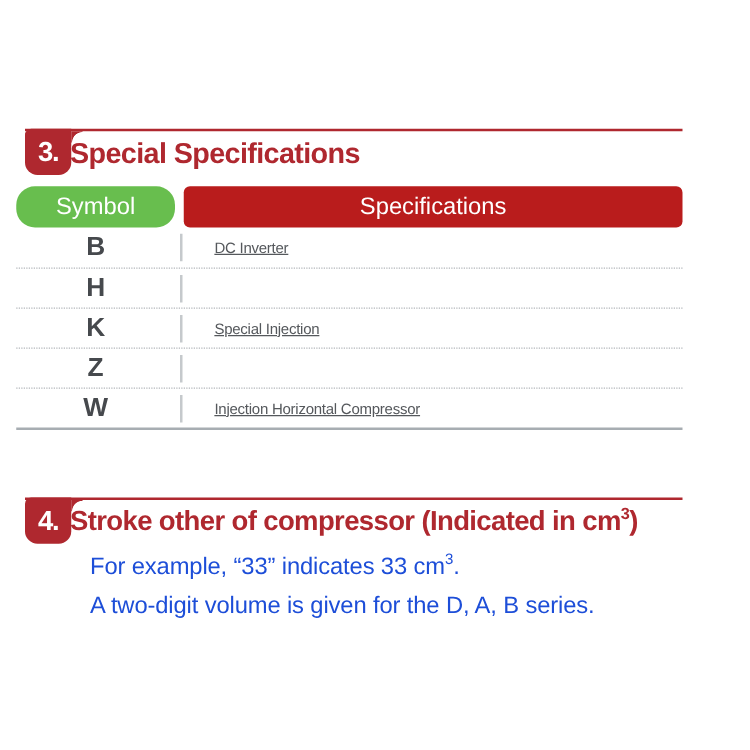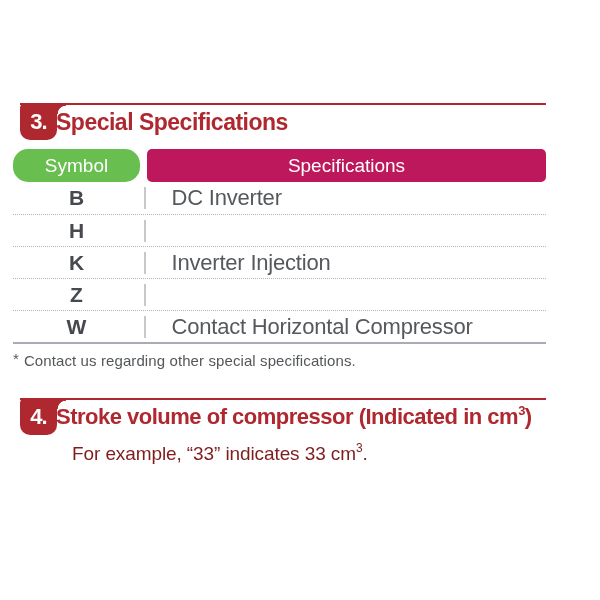--- a/index.html
+++ b/index.html
@@ -90,21 +90,21 @@
     display: flex;
     align-items: center;
     justify-content: center;
   }
   .thead-spec {
     position: absolute;
     left: 147px;
     top: 149px;
     width: 399px;
     height: 33px;
-    background: #be185d;
+    background: #b91c1c;
     border-radius: 5px;
     color: #ffffff;
     font-size: 19px;
     display: flex;
     align-items: center;
     justify-content: center;
   }
 
   .rows {
     position: absolute;
@@ -130,24 +130,25 @@
   }
   .vbar {
     width: 1.5px;
     height: 22px;
     background: #C5C9CC;
     margin-left: 4px;
     flex: 0 0 auto;
   }
   .spec {
     margin-left: 26px;
-    font-size: 22px;
+    font-size: 12px;
     color: #55585C;
     letter-spacing: -0.2px;
     white-space: nowrap;
+    text-decoration: underline;
   }
 
   .footnote {
     position: absolute;
     left: 13px;
     top: 352px;
     margin: 0;
     font-size: 15px;
     color: #54575A;
     letter-spacing: 0.1px;
@@ -158,21 +159,21 @@
     margin-right: 5px;
   }
 
   
   .body-text {
     position: absolute;
     left: 72px;
     top: 438px;
     margin: 0;
     font-size: 19px;
-    color: #7f1d1d;
+    color: #1d4ed8;
     line-height: 31px;
     letter-spacing: -0.1px;
   }
   .body-text p { margin: 0; white-space: nowrap; }
   .body-text sup {
     font-size: 12px;
     vertical-align: super;
     line-height: 0;
     position: relative;
     top: -1px;
@@ -198,38 +199,38 @@
       <span class="vbar"></span>
       <span class="spec">DC Inverter</span>
     </div>
     <div class="row">
       <span class="sym">H</span>
       <span class="vbar"></span>
     </div>
     <div class="row">
       <span class="sym">K</span>
       <span class="vbar"></span>
-      <span class="spec">Inverter Injection</span>
+      <span class="spec">Special Injection</span>
     </div>
     <div class="row">
       <span class="sym">Z</span>
       <span class="vbar"></span>
     </div>
     <div class="row">
       <span class="sym">W</span>
       <span class="vbar"></span>
-      <span class="spec">Contact Horizontal Compressor</span>
-    </div>
-  </div>
-
-  <p class="footnote"><span class="star">*</span><span>Contact us regarding other special specifications.</span></p>
+      <span class="spec">Injection Horizontal Compressor</span>
+    </div>
+  </div>
+
 
   <div class="rule rule-4"></div>
   <div class="badge badge-4">
     <span>4.</span>
   </div>
-  <h2 class="sec-title title-4"><span>Stroke volume of compressor (Indicated in cm</span><sup>3</sup><span>)</span></h2>
+  <h2 class="sec-title title-4"><span>Stroke other of compressor (Indicated in cm</span><sup>3</sup><span>)</span></h2>
 
   <div class="body-text">
     <p><span>For example, “33” indicates 33 cm</span><sup>3</sup><span>.</span></p>
+    <p>A two-digit volume is given for the D, A, B series.</p>
   </div>
 
 </div>
 
 </body></html>

